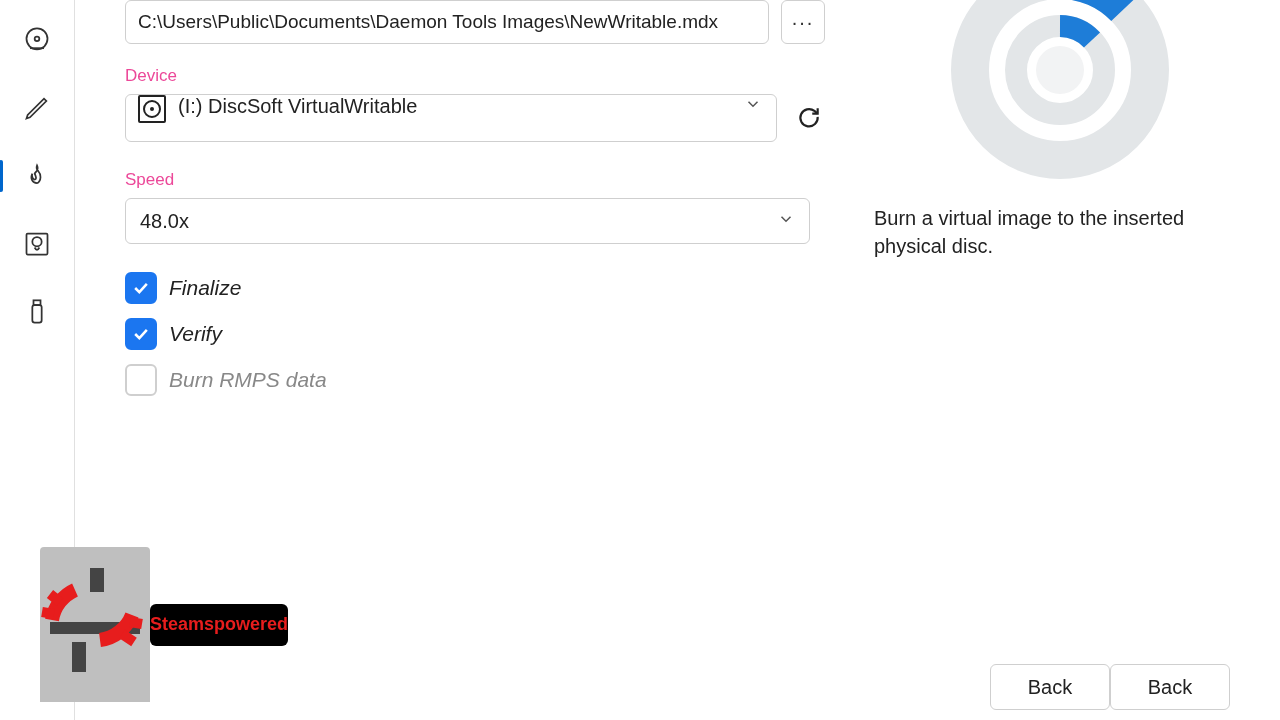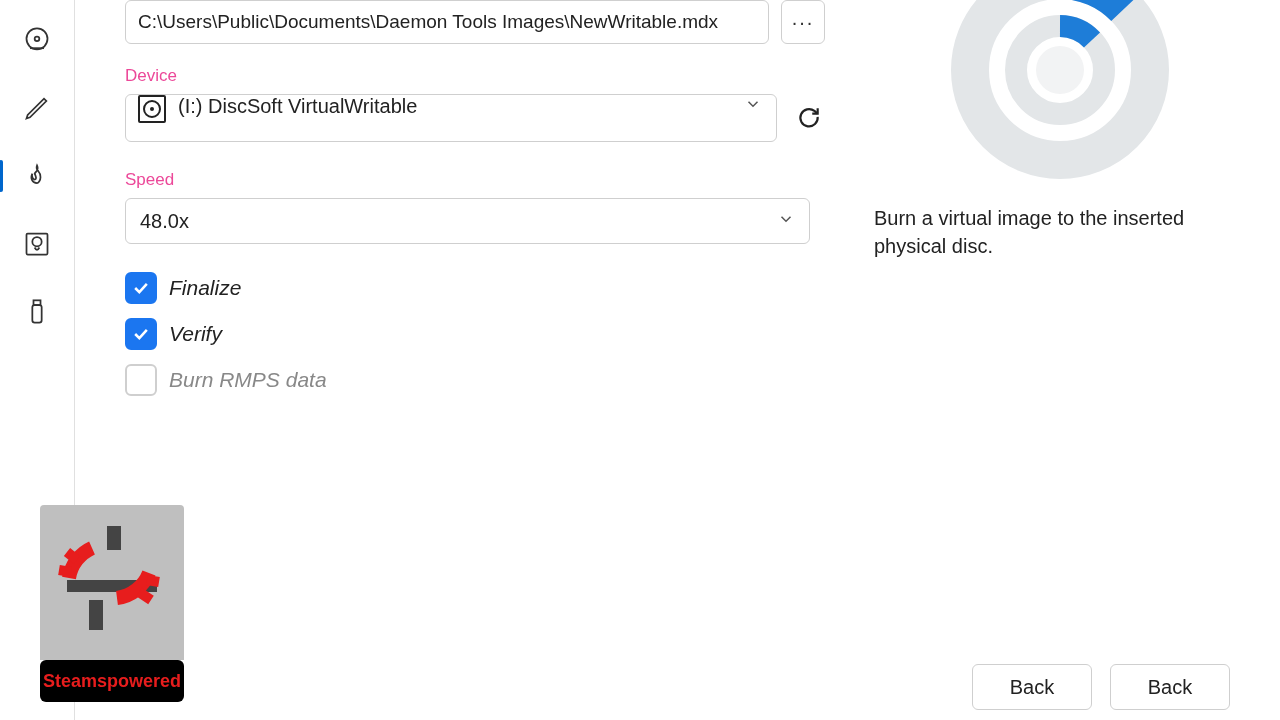--- a/index.html
+++ b/index.html
@@ -230,39 +230,38 @@
       font-size: 20px;
       color: #222;
       line-height: 1.4;
       padding: 0 4px;
     }
     .footer {
       position: absolute;
       right: 50px;
       bottom: 10px;
       display: flex;
-      gap: 18px;
     }
     .btn {
       min-width: 120px;
       height: 46px;
       border: 1px solid #cfcfcf;
       border-radius: 6px;
       background: #fff;
       font-size: 20px;
       color: #222;
       cursor: pointer;
     }
     .logo-badge {
       position: absolute;
       left: 40px;
       bottom: 18px;
       width: 144px;
       display: flex;
-      flex-direction: column;
+      flex-direction: row;
       align-items: center;
     }
     .logo-top {
       width: 144px;
       height: 155px;
       background: #bfbfbf;
       display: flex;
       align-items: center;
       justify-content: center;
       border-radius: 4px 4px 0 0;

